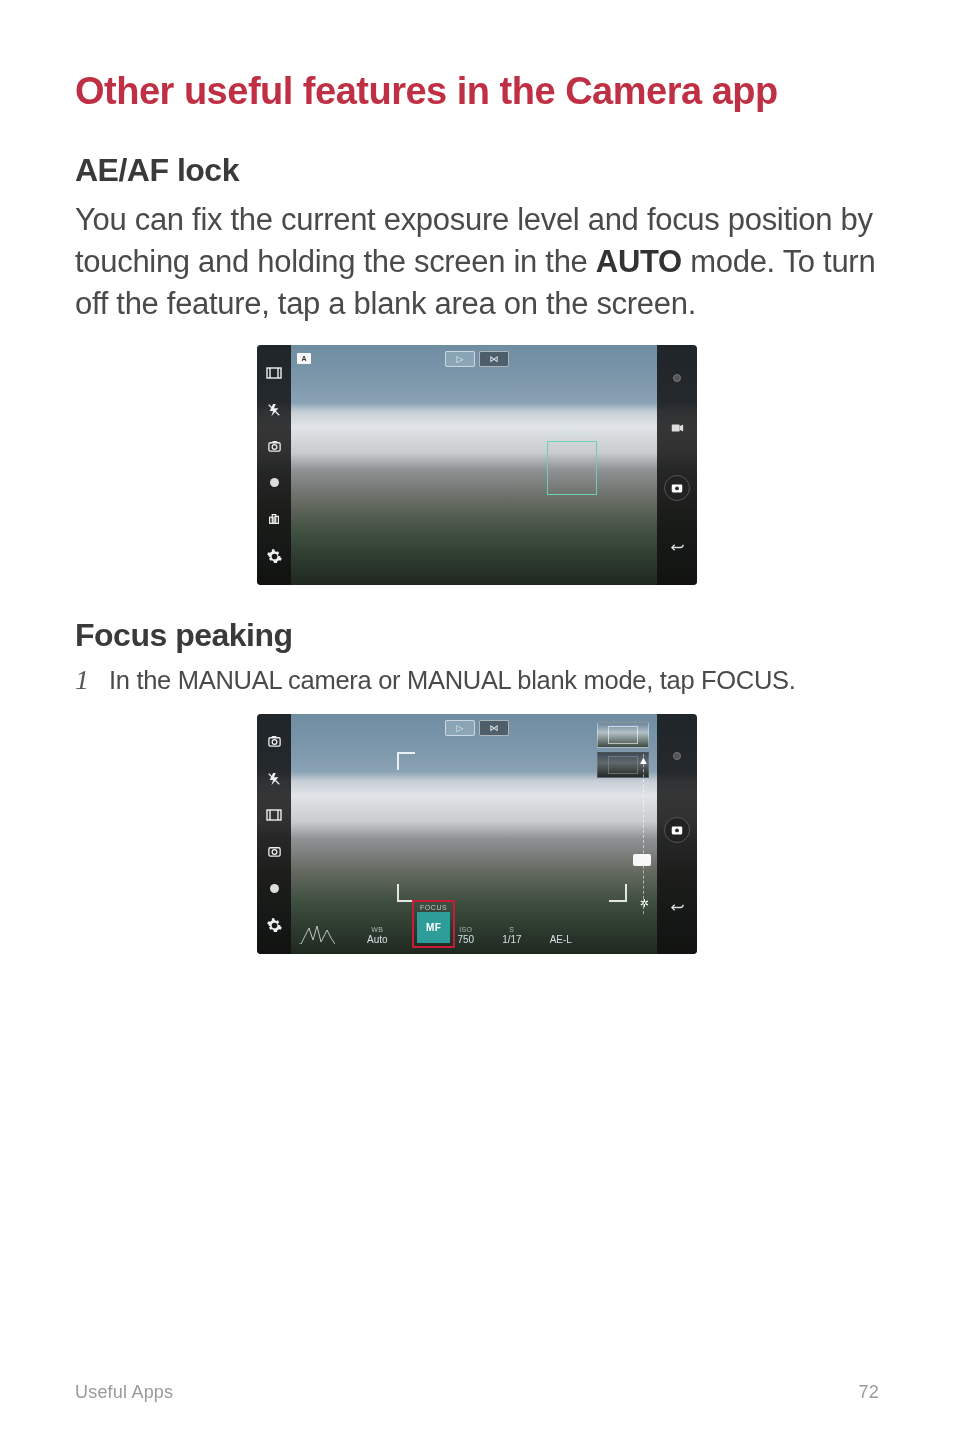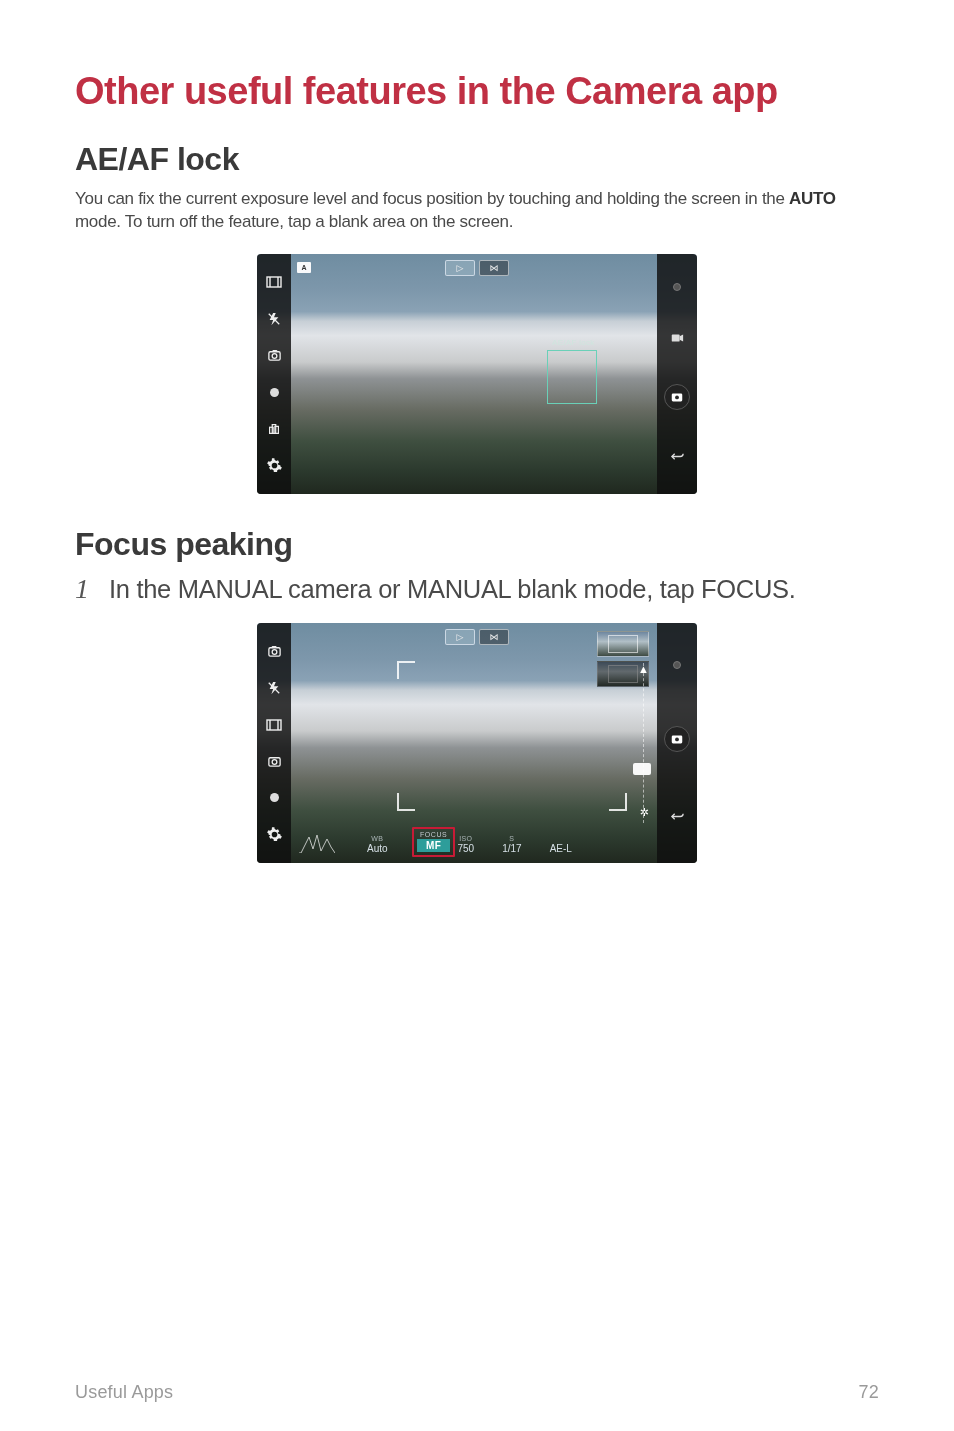--- a/index.html
+++ b/index.html
@@ -12,33 +12,33 @@
     position: relative;
   }
   .page {
     padding: 70px 75px 0 75px;
   }
   .section-title {
     color: #c03044;
     font-size: 38px;
     font-weight: 600;
     letter-spacing: -0.5px;
-    margin-bottom: 28px;
+    margin-bottom: 39px;
   }
   .sub-title {
     color: #3a3a3a;
     font-size: 32px;
     font-weight: 600;
     letter-spacing: -0.5px;
     margin-top: 10px;
     margin-bottom: 10px;
   }
   .body-text {
     color: #4a4a4a;
-    font-size: 17px;
+    font-size: 31px;
     line-height: 1.35;
     letter-spacing: -0.3px;
     margin-bottom: 20px;
   }
   .body-text .b { font-weight: 700; color: #333; }
   .num-line {
     display: flex;
     align-items: baseline;
     gap: 14px;
     margin-top: 6px;
@@ -169,21 +169,21 @@
     padding-bottom: 1px;
   }
   .focus-inner {
     display:flex; flex-direction:column; align-items:center;
     gap: 1px; padding: 2px 3px;
   }
   .focus-inner .flab { color:#c2c9cf; font-size:7px; letter-spacing:0.6px; }
   .focus-inner .mfbox {
     background: #2d9d9a; color:#fff; font-size:10px;
     font-weight:600; letter-spacing:0.4px;
-    padding: 1px 9px;
+    padding: 10px 9px;
   }
   .pip {
     position:absolute; top:8px; right:48px;
     display:flex; flex-direction:column; gap:4px;
   }
   .pip-thumb {
     width: 52px; height:26px; border:1px solid rgba(255,255,255,0.4);
     background: linear-gradient(to bottom, #6e87a0 0%, #b1bfc6 40%, #3e4b43 100%);
     position:relative;
   }

